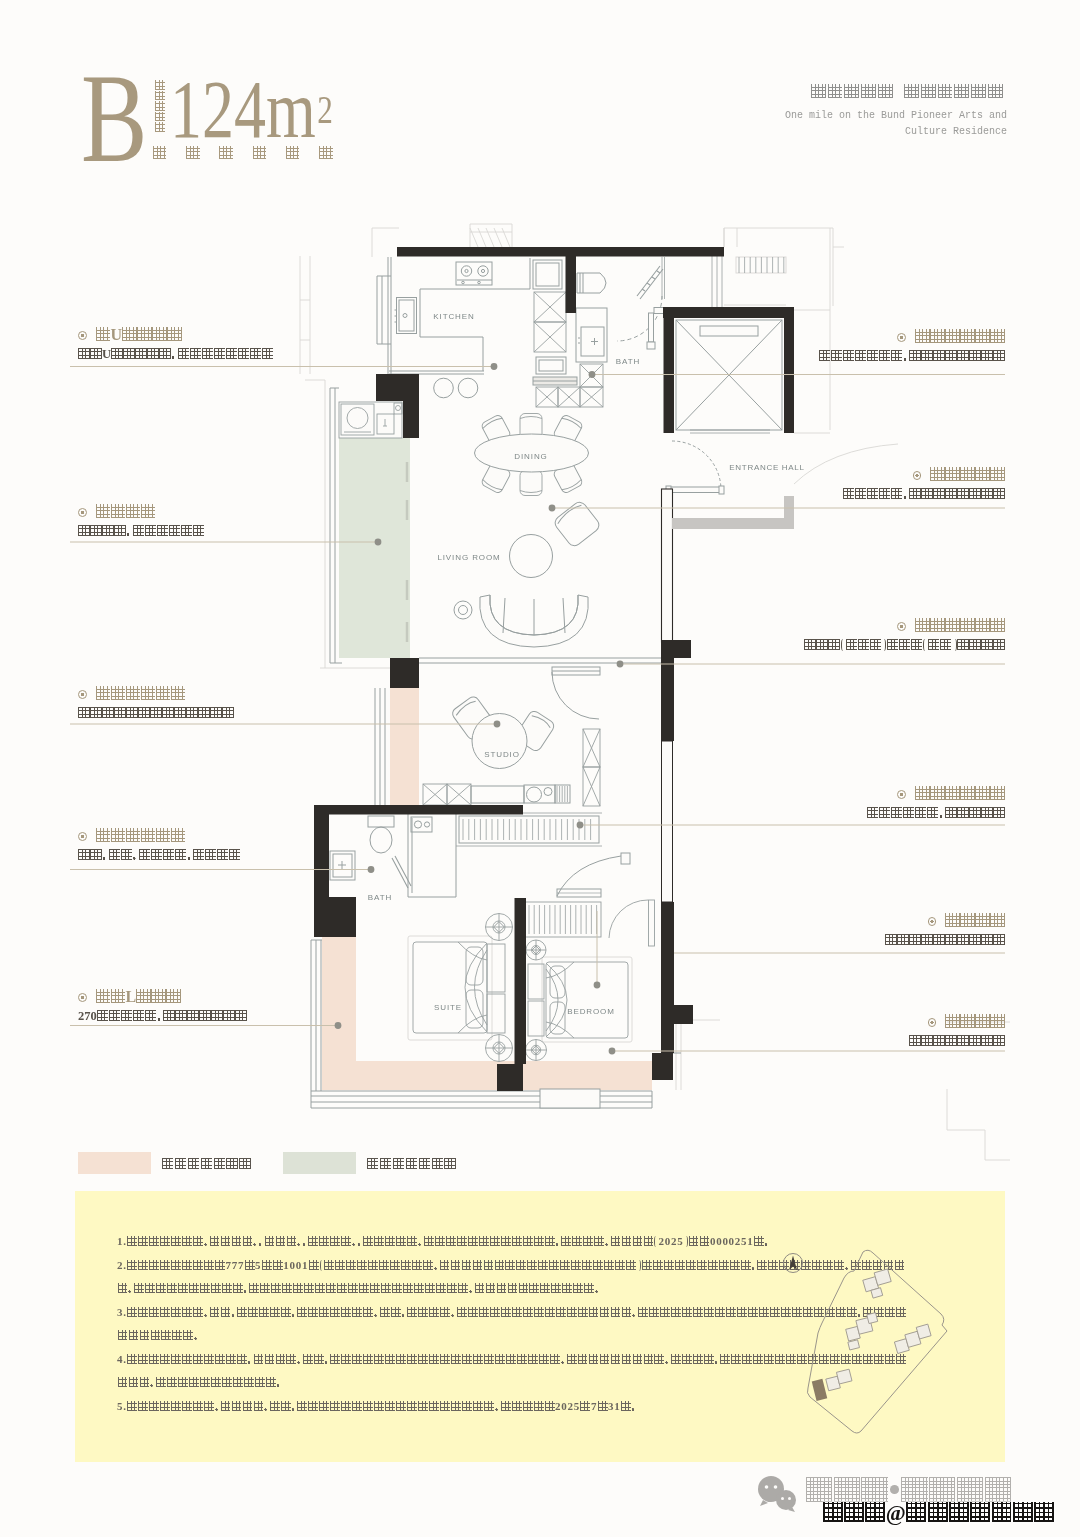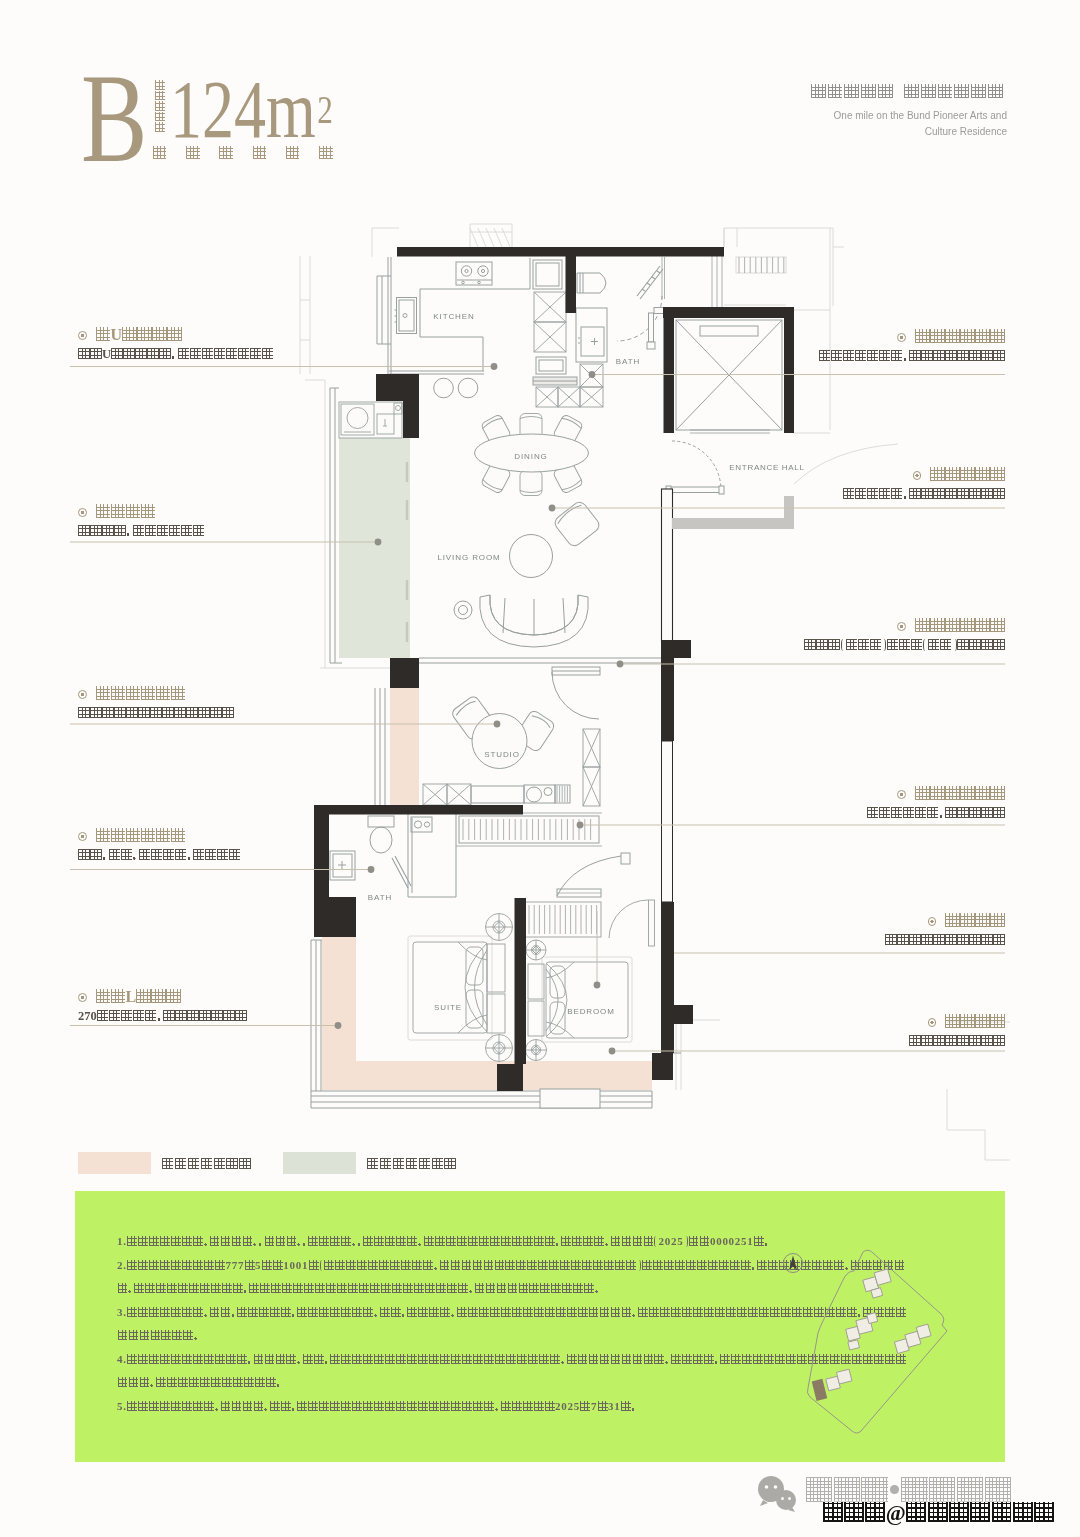--- a/index.html
+++ b/index.html
@@ -18,36 +18,36 @@
 
 #bigB{left:81px;top:47px;font-size:126px;color:#a8997e;transform:scale(.79,1);transform-origin:0 0}
 #vert{left:154px;top:80px;width:12px;color:#a8997e;font-size:11px}
 #vert i.g{display:block;width:10px;height:9.5px;margin:0 auto 1.1px}
 #area{left:170px;top:63px;font-size:82px;color:#a8997e;transform:scale(.78,1);transform-origin:0 0;white-space:nowrap}
 #area sup{font-size:40px;vertical-align:14px;margin-left:2px}
 #sub{left:152px;top:145px;font-size:15px;color:#a8997e;white-space:nowrap}
 #sub i.g{margin-right:19px}
 #trc{right:76px;top:82px;text-align:right;color:#8f8f8d;font-size:16.5px;white-space:nowrap}
 #trc i.g{margin:0 1px}
-#tre{right:73px;top:108px;text-align:right;color:#9b9b99;font-size:10px;font-family:Liberation Sans, sans-serif;line-height:16px}
+#tre{right:73px;top:108px;text-align:right;color:#9b9b99;font-size:10px;font-family:Liberation Mono, monospace;line-height:16px}
 
 .ann{position:absolute;width:330px}
 .ann .t{font-size:16px;color:#a5977c;font-weight:bold;white-space:nowrap}
 .ann .d{font-size:12.5px;color:#59534b;font-weight:bold;margin-top:3px;white-space:nowrap}
 .ann.L{text-align:left}
 .ann.R{text-align:right;right:75px}
 .ann.L{left:78px}
 .ann .t i.g{margin:0 .02em}
 .ann .d i.g{margin:0 .03em}
 
 #legend{left:78px;top:1152px;width:600px;font-size:13px;color:#5a554e}
 .sw{display:inline-block;width:73px;height:22px;vertical-align:-6px}
 #legend span.lab{margin-left:10px;margin-right:28px;font-weight:bold}
 
-#fbox{left:75px;top:1191px;width:930px;height:271px;background:#bef264}
+#fbox{left:75px;top:1191px;width:930px;height:271px;background:#fef9c3}
 #ftxt{position:absolute;left:42px;top:39px;width:792px;font-size:11px;color:#6b665e;line-height:23px;letter-spacing:.7px;font-weight:bold}
 #ftxt p{margin:0}
 #ftxt p+p{margin-top:1px}
 
 #pubrow{left:742px;top:1462px;width:338px;height:52px;color:#b7b5b2}
 #pubtxt{position:absolute;left:63px;top:12px;font-size:29px;white-space:nowrap;color:#b2b0ad}
 #pubtxt i.g{margin:0 .03em}
 #wm{left:822px;top:1501px;font-size:21.5px;color:#161412;white-space:nowrap;font-weight:bold;
  filter:drop-shadow(0 0 1px #fff) drop-shadow(0 0 1px #fff)}
 #wm i.g{width:.93em;height:.93em;margin:0 .03em;

